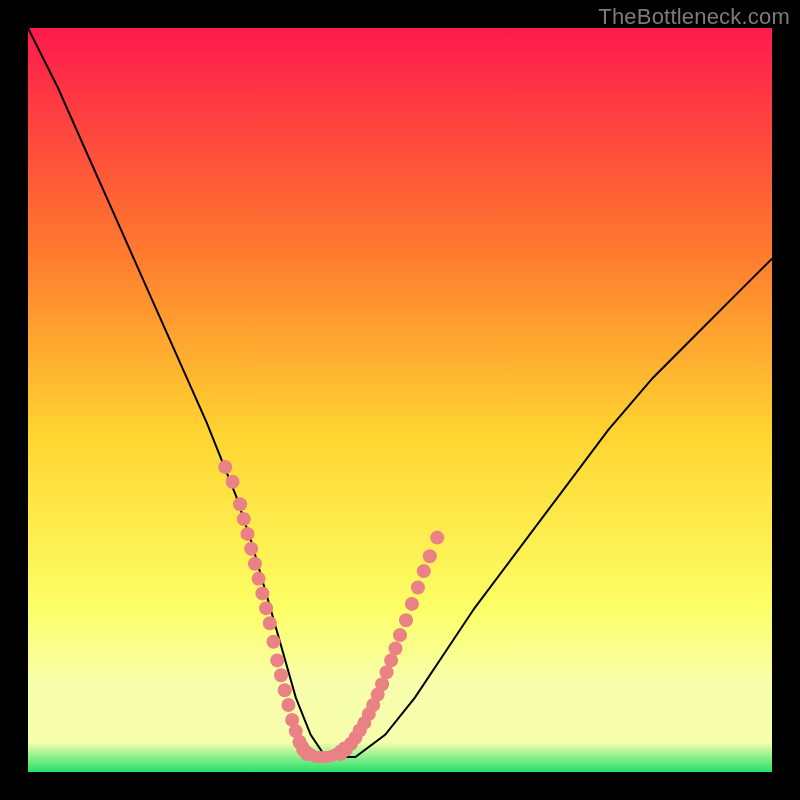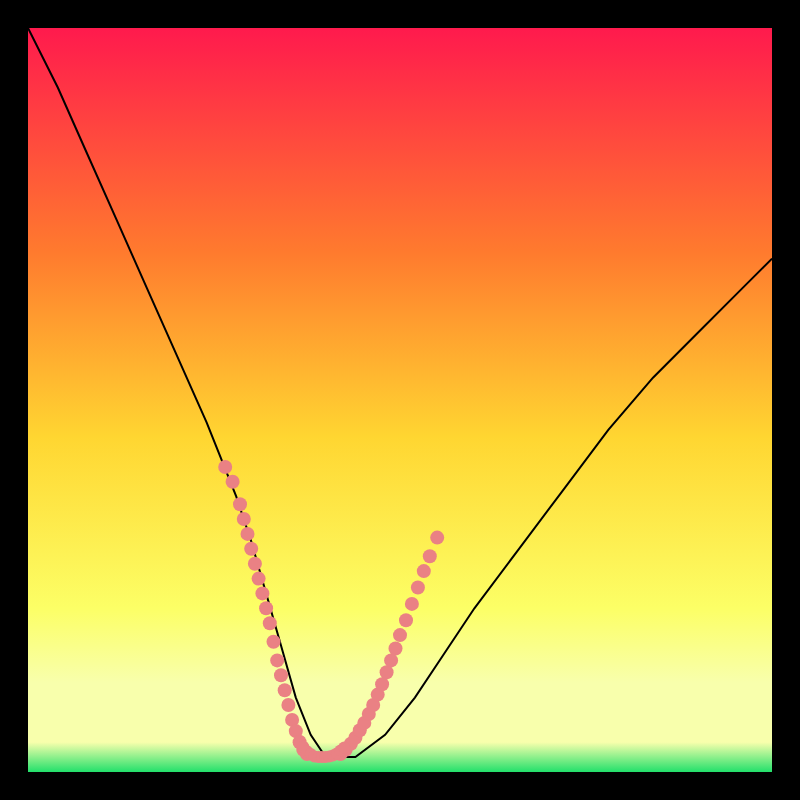--- a/index.html
+++ b/index.html
@@ -36,20 +36,21 @@
     letter-spacing: 0.2px;
     user-select: none;
   }
   svg { display: block; }
 </style>
 </head>
 <body>
 
 <div class="frame">
 
+  <div class="watermark">TheBottleneck.com</div>
 
   <div class="plot">
     <svg id="chart-svg" viewBox="0 0 744 744" width="744" height="744">
       <defs>
         <linearGradient id="bg-grad" x1="0" y1="0" x2="0" y2="1">
           <stop id="g0" offset="0%" stop-color="#ff1a4d"></stop>
           <stop id="g1" offset="30%" stop-color="#ff7a2e"></stop>
           <stop id="g2" offset="55%" stop-color="#ffd631"></stop>
           <stop id="g3" offset="78%" stop-color="#fcff66"></stop>
           <stop id="g4" offset="88%" stop-color="#f8ffac"></stop>

